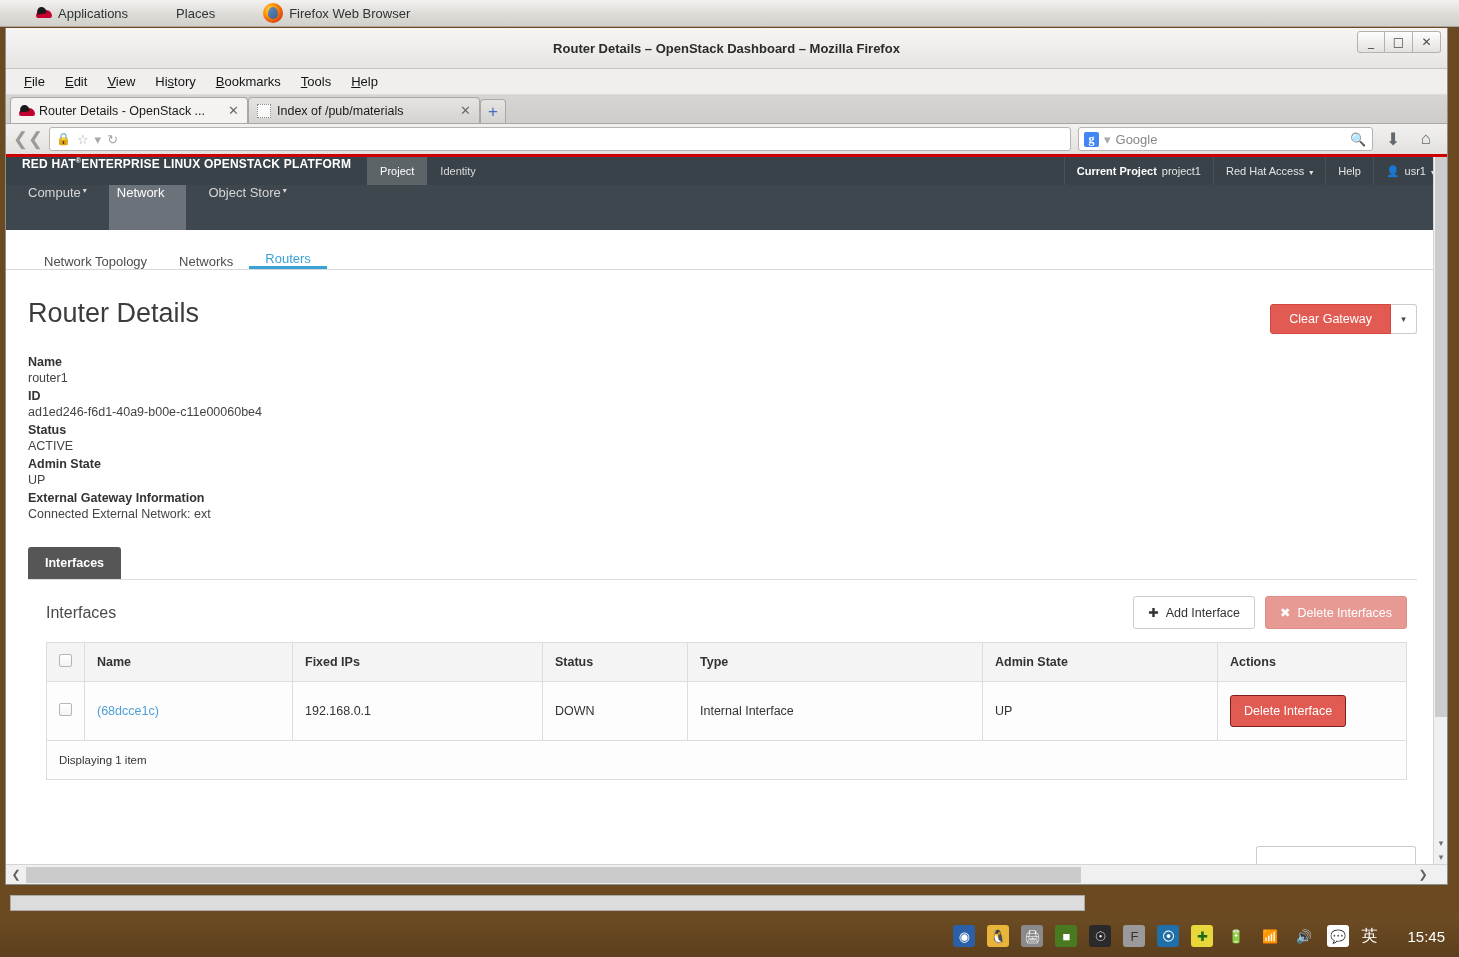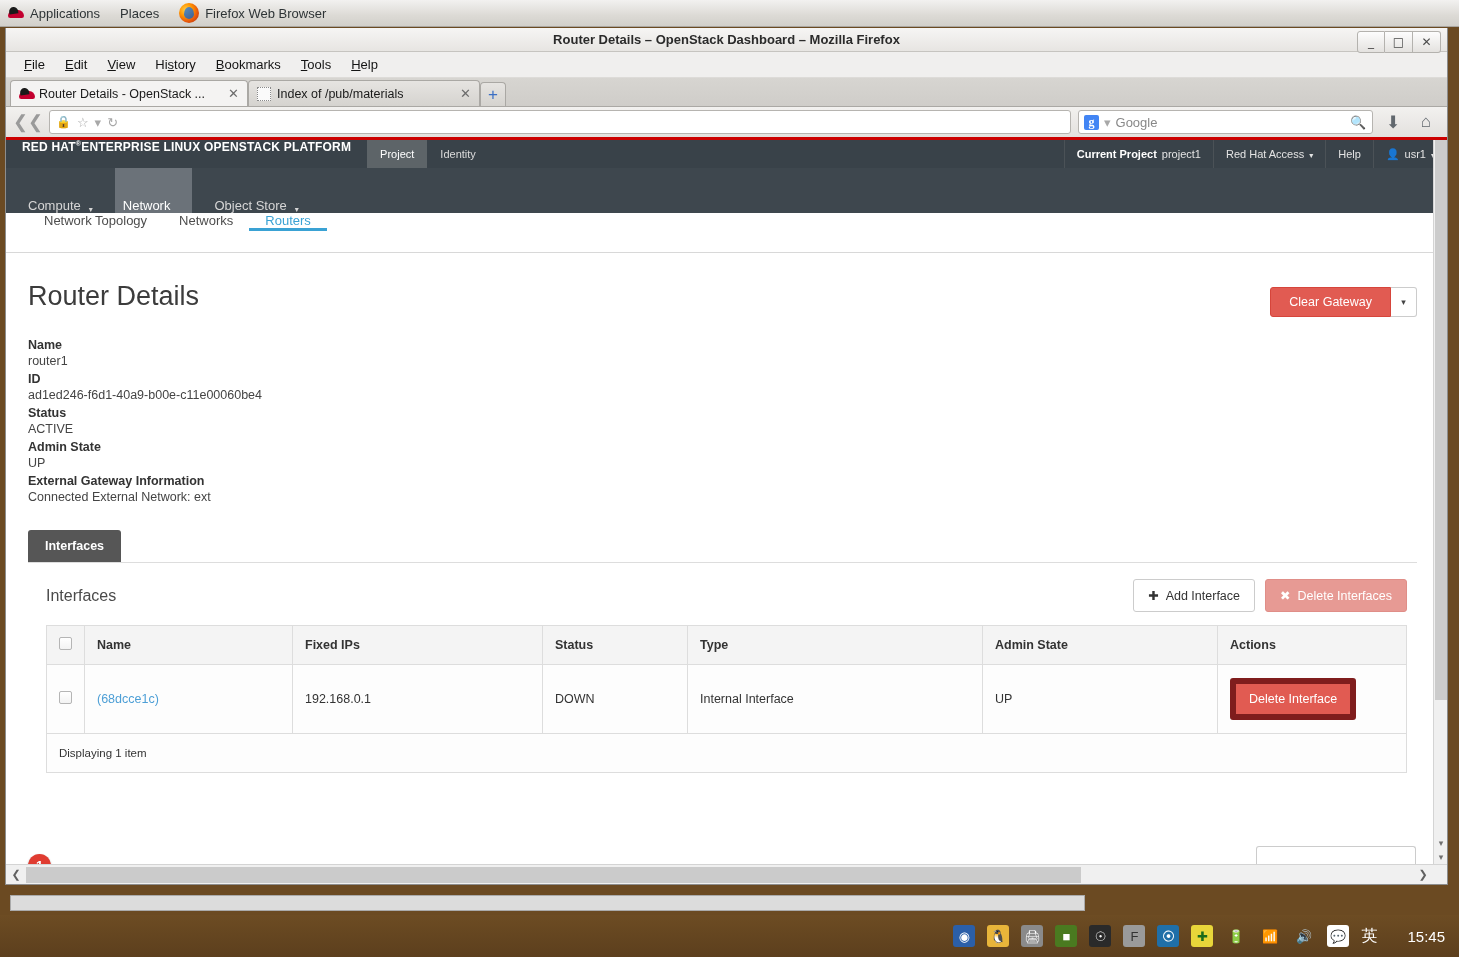--- a/index.html
+++ b/index.html
@@ -11,21 +11,21 @@
     position:relative;
   }
 
   
   #gnome-panel{
     position:absolute; left:0; top:0; width:1459px; height:27px;
     background:linear-gradient(180deg,#f2f1f0 0%,#dcdad5 60%,#d2d0cb 100%);
     border-bottom:1px solid #a9a6a0;
     display:flex; align-items:center; font-size:13px; color:#2e3436;
   }
-  .panel-item{ display:flex; align-items:center; gap:6px; padding:12px 10px; height:27px; }
+  .panel-item{ display:flex; align-items:center; gap:6px; padding:12px 10px; height:27px;margin-left:28px; }
   .panel-item.first{ padding-left:8px; }
   .rh-fedora{
     width:16px;height:14px;position:relative;display:inline-block;
   }
   .rh-fedora:before{
     content:""; position:absolute; left:0; top:4px; width:16px;height:8px;
     background:#c3002f; border-radius:8px 8px 3px 3px;
   }
   .rh-fedora:after{
     content:""; position:absolute; left:1px; top:1px; width:9px;height:7px;
@@ -45,21 +45,21 @@
 
   
   #ff-window{
     position:absolute; left:5px; top:28px; width:1443px; height:857px;
     background:#f0efee;
     border:1px solid #8d8d8d;
     border-top:none;
     display:flex; flex-direction:column;
   }
   #ff-titlebar{
-    height:24px; position:relative;
+    height:41px; position:relative;
     background:linear-gradient(180deg,#f6f5f4 0%,#e7e5e2 100%);
     border-bottom:1px solid #c6c4c0;
     display:flex; align-items:center; justify-content:center;
   }
   #ff-title{ font-size:13px; font-weight:bold; color:#2b2b2b; }
   #win-btns{ position:absolute; right:6px; top:3px; display:flex; gap:0; }
   .wbtn{
     width:28px;height:22px; display:flex;align-items:center;justify-content:center;
     background:linear-gradient(180deg,#fdfdfd,#e4e2df);
     border:1px solid #b4b2ae; border-left:none;
@@ -160,26 +160,26 @@
     border-left:1px solid #4b5257; color:#e4e4e4; white-space:nowrap;
   }
   .tr-item b{ color:#fff; }
   .caret{ font-size:8px; position:relative; top:1px; }
   .person{ font-size:11px; }
 
   #rh-navbar{
     height:45px; background:#3e474e; display:flex; align-items:stretch; color:#d6d6d6;
     font-size:13px;
   }
-  .nav-item{ display:flex; align-items:flex-end; gap:8px; padding:0 22px; }
+  .nav-item{ display:flex; align-items:flex-start; gap:2px; padding:0 22px; }
   .nav-item.sel{ background:#6b7279; color:#fff;padding-left:8px;}
 
   #rh-subnav{
     height:40px; background:#fff; border-bottom:1px solid #d8d8d8;
-    display:flex; align-items:flex-start; padding-left:22px; font-size:13px;
+    display:flex; align-items:flex-end; padding-left:22px; font-size:13px;
   }
   .sub-item{ display:flex; align-items:center; padding:0 16px; color:#4d4d4d; }
   .sub-item.sel{ color:#3aa2d4; border-bottom:3px solid #3aa2d4; }
 
   
   #main{ padding:22px 30px 0 22px; background:#fff; position:relative; }
   h1#pg-title{ font-size:27px; font-weight:normal; color:#3c3c3c; margin:6px 0 26px 0;}
   h2#ov-title{ font-size:22px; font-weight:normal; color:#3c3c3c; margin:0 0 14px 0;}
   .dl-term{ font-size:12.5px; font-weight:bold; color:#333; margin-top:4px;}
   .dl-def{ font-size:12.5px; color:#444; margin-top:2px;}
@@ -205,21 +205,21 @@
   #ifc-panel{ padding:16px 10px 0 18px; }
   #ifc-head{ display:flex; align-items:center; }
   #ifc-head h3{ font-size:16px; font-weight:normal; color:#4a4a4a; margin:0;}
   #ifc-actions{ margin-left:auto; display:flex; gap:10px; }
   .btn{
     font-size:12.5px; padding:8px 14px; border-radius:3px; display:flex;
     align-items:center; gap:7px; white-space:nowrap;
   }
   .btn-default{ background:#fff; border:1px solid #ccc; color:#333;}
   .btn-danger-muted{ background:#e79a94; border:1px solid #e08e88; color:#fff;}
-  .btn-danger{ background:#e15b52; border:6px solid #7f1d1d; color:#fff;}
+  .btn-danger{ background:#e15b52; border:1px solid #7f1d1d; color:#fff;}
 
   table#ifc-table{ width:100%; border-collapse:collapse; margin-top:13px; font-size:12.5px;}
   #ifc-table thead th{
     background:#f4f4f4; border:1px solid #ddd; text-align:left; padding:11px 12px;
     font-weight:bold; color:#333;
   }
   #ifc-table tbody td{
     border:1px solid #ddd; padding:13px 12px; color:#333; background:#fdfdfd;
     vertical-align:middle;
   }

